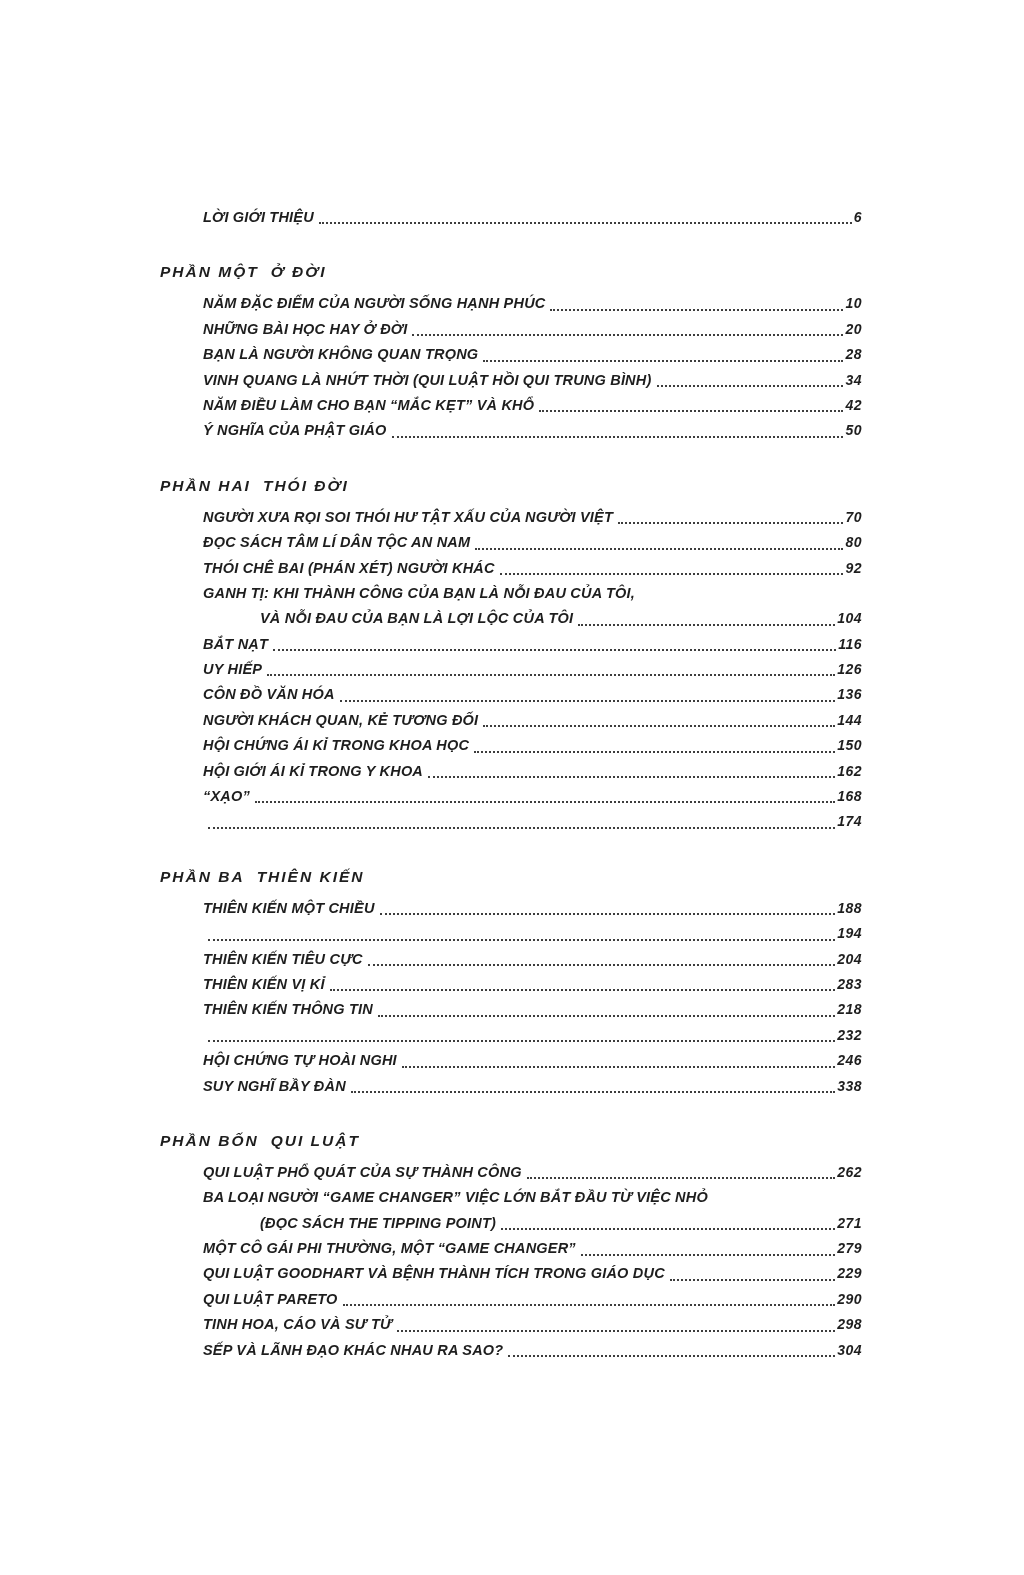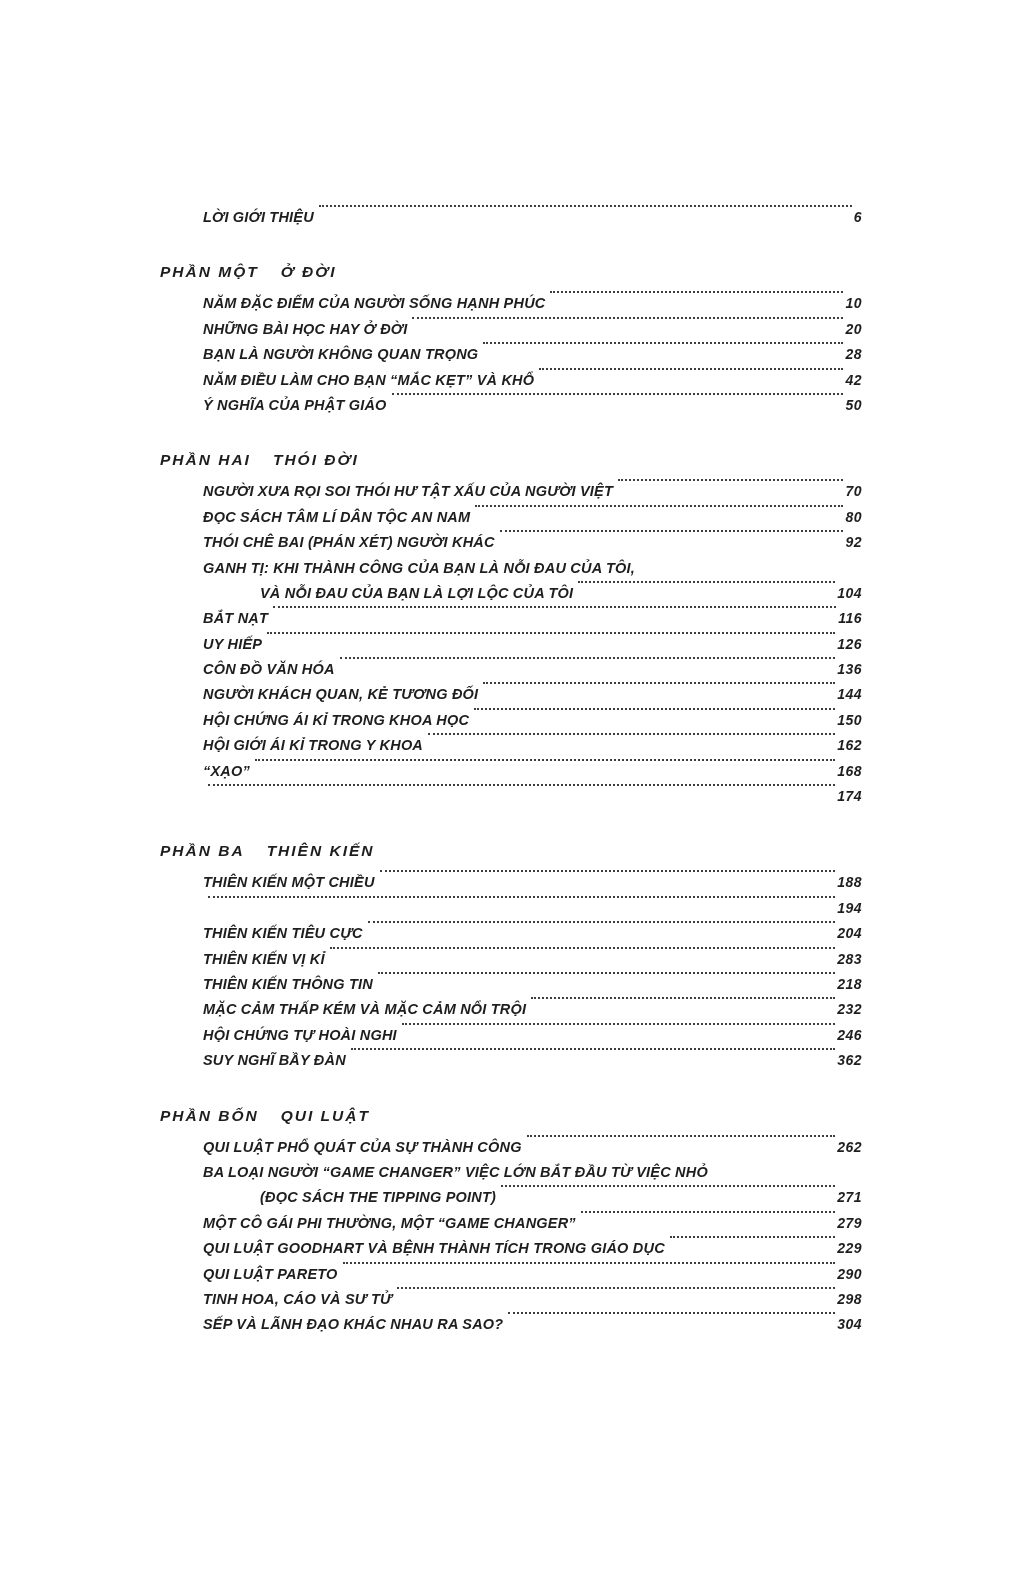--- a/index.html
+++ b/index.html
@@ -21,21 +21,21 @@
     position: absolute;
     left: 160px;
     top: 205px;
     width: 702px;
     color: #1e1e1e;
     font-style: italic;
     font-weight: 700;
   }
   .row {
     display: flex;
-    align-items: flex-start;
+    align-items: flex-end;
     line-height: 25.4px;
     height: 25.4px;
     white-space: nowrap;
   }
   .title {
     font-size: 14.5px;
     letter-spacing: 0.2px;
   }
   .leader {
     flex: 1 1 auto;
@@ -45,21 +45,21 @@
   }
   .num {
     font-size: 14px;
     letter-spacing: 0.5px;
   }
   .entry { padding-left: 43px; }
   .entry-cont { padding-left: 100px; }
   .section { margin-top: 29px; }
   .heading {
     display: flex;
-    gap: 22px;
+    gap: 12px;
     font-size: 15.5px;
     letter-spacing: 2px;
     line-height: 26px;
     margin-bottom: 6px;
   }
 </style>
 </head>
 <body>
 
 <div class="page">
@@ -83,20 +83,25 @@
           <span class="title">NHỮNG BÀI HỌC HAY Ở ĐỜI</span>
           <span class="leader"></span>
           <span class="num">20</span>
         </div>
         <div class="row entry">
           <span class="title">BẠN LÀ NGƯỜI KHÔNG QUAN TRỌNG</span>
           <span class="leader"></span>
           <span class="num">28</span>
         </div>
         <div class="row entry">
+          <span class="title">VINH QUANG LÀ NHỨT THỜI (QUI LUẬT HỒI QUI TRUNG BÌNH)</span>
+          <span class="leader"></span>
+          <span class="num">34</span>
+        </div>
+        <div class="row entry">
           <span class="title">NĂM ĐIỀU LÀM CHO BẠN “MẮC KẸT” VÀ KHỔ</span>
           <span class="leader"></span>
           <span class="num">42</span>
         </div>
         <div class="row entry">
           <span class="title">Ý NGHĨA CỦA PHẬT GIÁO</span>
           <span class="leader"></span>
           <span class="num">50</span>
         </div>
       </section>
@@ -191,33 +196,32 @@
           <span class="title">THIÊN KIẾN VỊ KỈ</span>
           <span class="leader"></span>
           <span class="num">283</span>
         </div>
         <div class="row entry">
           <span class="title">THIÊN KIẾN THÔNG TIN</span>
           <span class="leader"></span>
           <span class="num">218</span>
         </div>
         <div class="row entry">
-          <span class="title">MẶC CẢM THẤP KÉM VÀ MẶC CẢM NỔI TRỘI</span>
           <span class="leader"></span>
           <span class="num">232</span>
         </div>
         <div class="row entry">
           <span class="title">HỘI CHỨNG TỰ HOÀI NGHI</span>
           <span class="leader"></span>
           <span class="num">246</span>
         </div>
         <div class="row entry">
           <span class="title">SUY NGHĨ BẦY ĐÀN</span>
           <span class="leader"></span>
-          <span class="num">362</span>
+          <span class="num">338</span>
         </div>
       </section>
       <section class="section">
         <div class="heading">
           <span class="heading-label">PHẦN BỐN</span>
           <span class="heading-title">QUI LUẬT</span>
         </div>
         <div class="row entry">
           <span class="title">QUI LUẬT PHỔ QUÁT CỦA SỰ THÀNH CÔNG</span>
           <span class="leader"></span>

